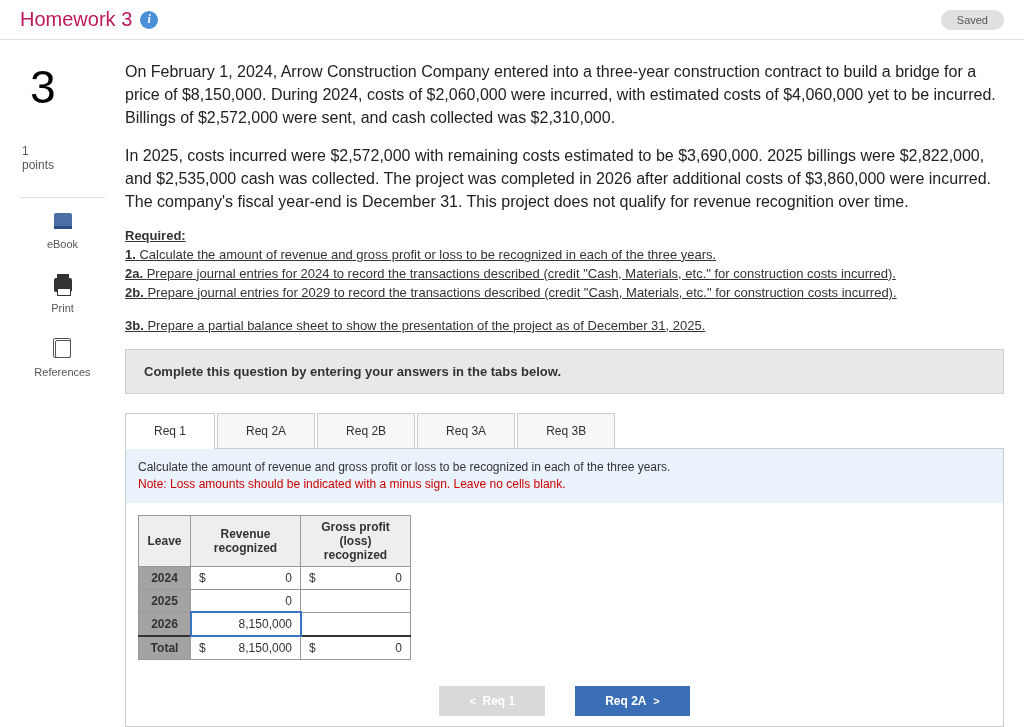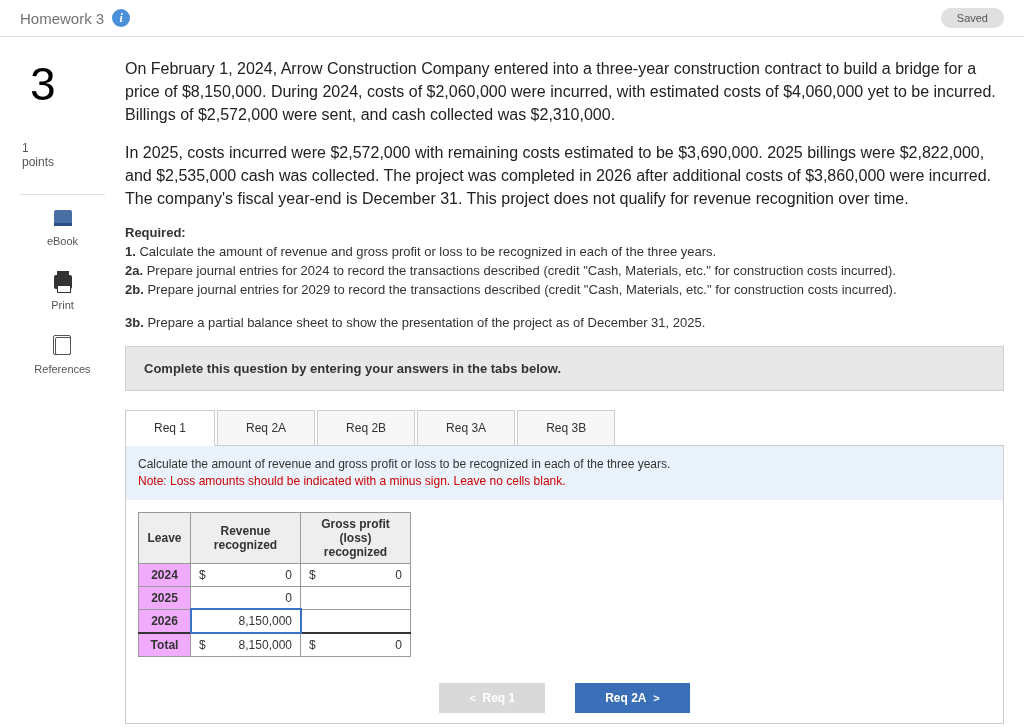--- a/index.html
+++ b/index.html
@@ -1,20 +1,20 @@
 <!DOCTYPE html>
 <html><head>
   <meta charset="utf-8">
   <style>
     * { box-sizing: border-box; margin: 0; padding: 0; }
     body { font-family: Arial, Helvetica, sans-serif; font-size: 13px; color: #333; background: #fff; width: 1024px; }
     
     .topbar { display: flex; align-items: center; justify-content: space-between; padding: 8px 20px; border-bottom: 1px solid #e0e0e0; }
     .topbar-left { display: flex; align-items: center; gap: 8px; }
-    .hw-title { font-size: 15px; color: #737373; }
+    .hw-title { font-size: 20px; color: #be185d; }
     .info-icon { width: 18px; height: 18px; border-radius: 50%; background: #4a90d9; color: #fff; display: inline-flex; align-items: center; justify-content: center; font-size: 12px; font-weight: bold; font-style: italic; font-family: serif; }
     .saved-pill { background: #e0e0e0; color: #555; font-size: 11px; padding: 4px 16px; border-radius: 12px; }
     
     .main-wrap { display: flex; padding: 20px 10px 20px 20px; gap: 20px; }
     
     .left-col { width: 85px; flex-shrink: 0; }
     .qnum { font-size: 46px; font-weight: 400; color: #000; padding-left: 10px; margin-bottom: 30px; }
     .points-block { font-size: 12px; color: #555; padding-left: 2px; margin-bottom: 25px; }
     .points-block .pn { display: block; }
     .side-actions { border-top: 1px solid #e0e0e0; }
@@ -22,39 +22,39 @@
     .side-icon { width: 22px; height: 22px; display: flex; align-items: center; justify-content: center; font-size: 18px; }
     .ebook-icon { width:18px; height:16px; background: linear-gradient(#4a6fa5,#4a6fa5); border-bottom:3px solid #2a4f85; border-radius:2px 2px 0 0;}
     .print-icon { width:18px; height:14px; background:#333; position:relative; border-radius:2px;}
     .print-icon::before{content:"";position:absolute;top:-4px;left:3px;width:12px;height:4px;background:#333;}
     .print-icon::after{content:"";position:absolute;bottom:-4px;left:3px;width:12px;height:6px;background:#fff;border:1px solid #333;}
     .ref-icon { width:16px; height:18px; border:1.5px solid #555; border-radius:2px; position:relative;}
     .ref-icon::after{content:"";position:absolute;top:-3px;left:-3px;width:16px;height:18px;border:1.5px solid #555;border-radius:2px;background:#fff;z-index:-1;}
     
     .content-col { flex: 1; padding-right: 10px; }
     .qtext { font-size: 16px; line-height: 1.45; color: #222; margin-bottom: 14px; }
-    .required-block { font-size: 13px; line-height: 1.45; }
+    .required-block { font-size: 13px; line-height: 1.45; text-decoration: underline; }
     .required-block .req-head { font-weight: bold; }
     .required-block .req-item { }
     .req-3b { margin-top: 14px; margin-bottom: 14px; }
     
     .instruction-bar { background: #e8e8e8; border: 1px solid #d0d0d0; padding: 14px 18px; font-weight: bold; font-size: 13px; margin-top: 6px; }
     
     .tabs-row { display: flex; margin-top: 18px; border-bottom: 1px solid #ccc; }
     .tab { padding: 10px 28px; font-size: 12px; border: 1px solid #ccc; background: #f7f7f7; cursor: pointer; margin-right: 2px; position: relative; top: 1px; }
     .tab.active { background: #fff; border-bottom: 1px solid #fff; font-weight: normal; }
     
     .tab-panel { border: 1px solid #ccc; border-top: none; padding: 0; }
     .panel-desc { background: #eaf2fb; padding: 10px 12px; font-size: 12px; line-height: 1.4; }
     .panel-desc .note { color: #c00; }
     
     .data-table { border-collapse: collapse; margin: 12px; font-size: 12px; }
     .data-table th, .data-table td { border: 1px solid #999; padding: 4px 8px; text-align: center; }
     .data-table th { background: #eee; font-weight: bold; }
-    .data-table .year-col { background: #f0abfc; font-weight: bold; width:52px;}
+    .data-table .year-col { background: #a3a3a3; font-weight: bold; width:52px;}
     .data-table .val-cell { width: 110px; text-align: right; background:#fff; }
     .data-table .cur { float:left; }
     .data-table .active-cell { outline: 2px solid #3a72c4; outline-offset:-1px; }
     .data-table .total-row td { border-top: 2px solid #333; }
     
     .nav-buttons { display: flex; justify-content: center; gap: 30px; padding: 14px 0 10px; }
     .nav-btn { padding: 8px 30px; font-size: 12px; font-weight: bold; border: none; cursor: pointer; }
     .nav-btn.prev { background: #d9d9d9; color: #fff; }
     .nav-btn.next { background: #3a6fb7; color: #fff; }
     .chev { font-size: 11px; }

